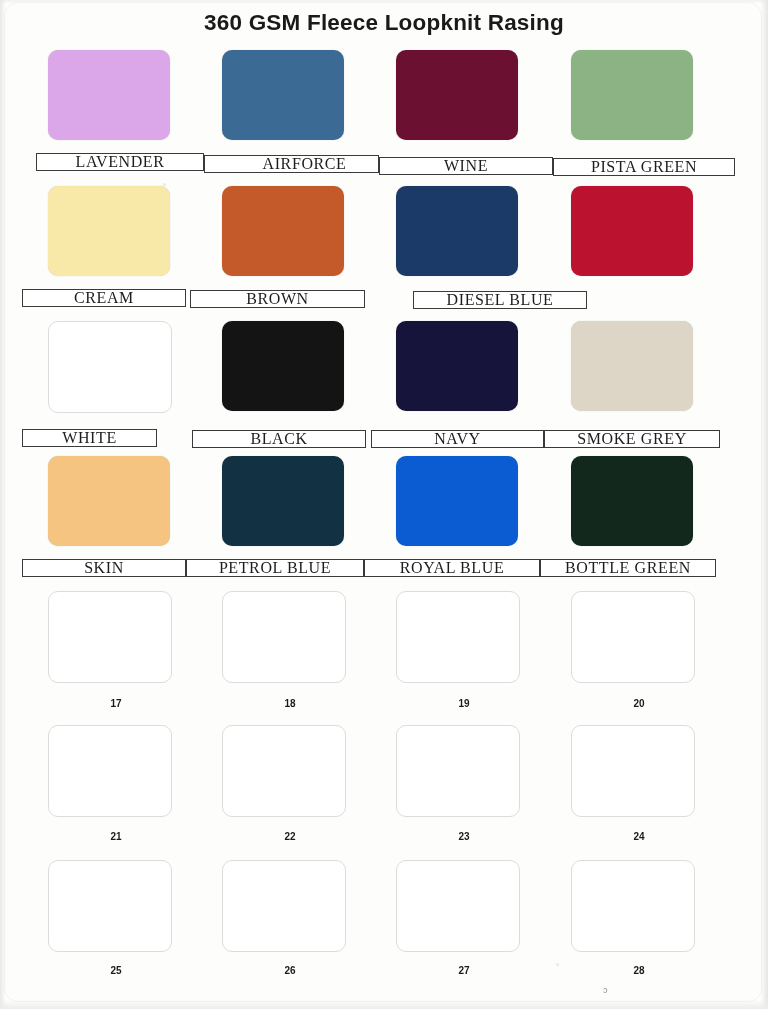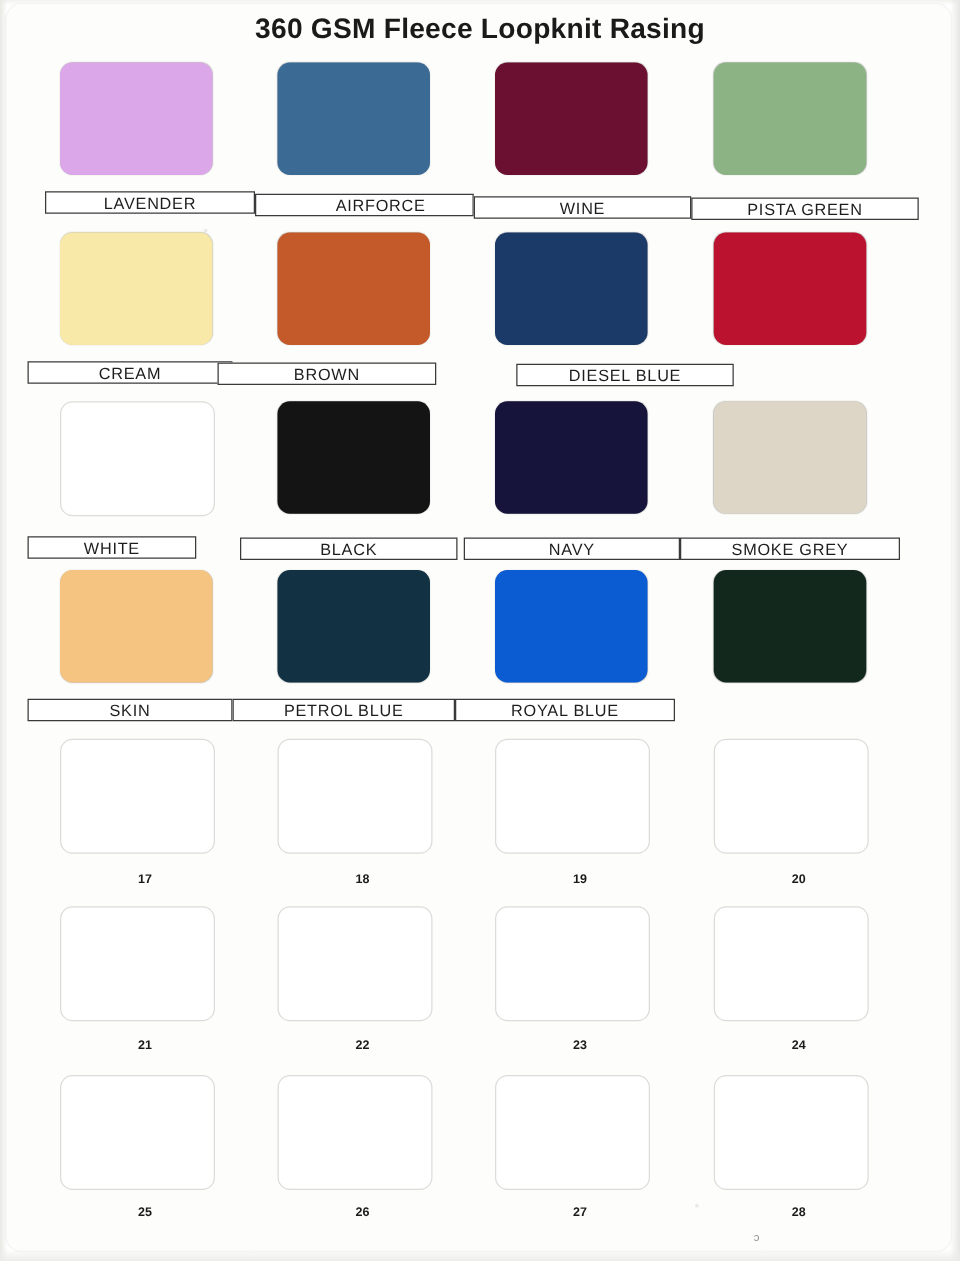--- a/index.html
+++ b/index.html
@@ -100,24 +100,24 @@
     position: absolute;
     height: 18px;
     background: #ffffff;
     border: 1px solid #3a3a3a;
     box-sizing: border-box;
     display: flex;
     align-items: center;
     justify-content: center;
   }
   .label-strip span {
-    font-size: 13px;
+    font-size: 16px;
     letter-spacing: 0.6px;
     color: #1d1d1d;
-    font-family: Liberation Sans, sans-serif;
+    font-family: Liberation Serif, serif;
     white-space: nowrap;
   }
 
   
   .num-label {
     position: absolute;
     width: 122px;
     text-align: center;
     font-size: 10px;
     font-weight: bold;
@@ -172,21 +172,21 @@
 
   <div class="row" style="top:186px;">
     <div class="swatch filled" style="left: 48px; top: 0px; background: rgb(248, 233, 168);" id="sw-1-0"></div>
     <div class="swatch filled" style="left: 222px; top: 0px; background: rgb(196, 89, 42);" id="sw-1-1"></div>
     <div class="swatch filled" style="left: 396px; top: 0px; background: rgb(28, 58, 104);" id="sw-1-2"></div>
     <div class="swatch filled" style="left: 571px; top: 0px; background: rgb(187, 19, 47);" id="sw-1-3"></div>
   </div>
   <div class="label-strip" style="left:22px;  top:289px; width:164px;">
       <span>CREAM</span>
     </div>
-  <div class="label-strip" style="left:174px; top:290px; width:175px;">
+  <div class="label-strip" style="left:190px; top:290px; width:175px;">
       <span>BROWN</span>
     </div>
   <div class="label-strip" style="left:365px; top:291px; width:174px;margin-left:48px;">
       <span>DIESEL BLUE</span>
     </div>
 
   <div class="row" style="top:321px;">
     <div class="swatch empty" style="left:48px; top:0;" id="sw-2-0"></div>
     <div class="swatch filled" style="left: 222px; top: 0px; background: rgb(20, 20, 20);" id="sw-2-1"></div>
     <div class="swatch filled" style="left: 396px; top: 0px; background: rgb(22, 20, 58);" id="sw-2-2"></div>
@@ -213,20 +213,23 @@
   </div>
   <div class="label-strip" style="left:22px;  top:559px; width:164px;">
       <span>SKIN</span>
     </div>
   <div class="label-strip" style="left:186px; top:559px; width:178px;">
       <span>PETROL BLUE</span>
     </div>
   <div class="label-strip" style="left:364px; top:559px; width:176px;">
       <span>ROYAL BLUE</span>
     </div>
+  <div class="label-strip" style="left:540px; top:559px; width:176px;">
+      <span>BOTTLE GREEN</span>
+    </div>
 
   <div class="row" style="top:591px;">
     <div class="swatch empty" style="left:48px; top:0;"></div>
     <div class="swatch empty" style="left:222px; top:0;"></div>
     <div class="swatch empty" style="left:396px; top:0;"></div>
     <div class="swatch empty" style="left:571px; top:0;"></div>
   </div>
   <div class="num-label" style="left:55px;  top:698px;">17</div>
   <div class="num-label" style="left:229px; top:698px;">18</div>
   <div class="num-label" style="left:403px; top:698px;">19</div>

